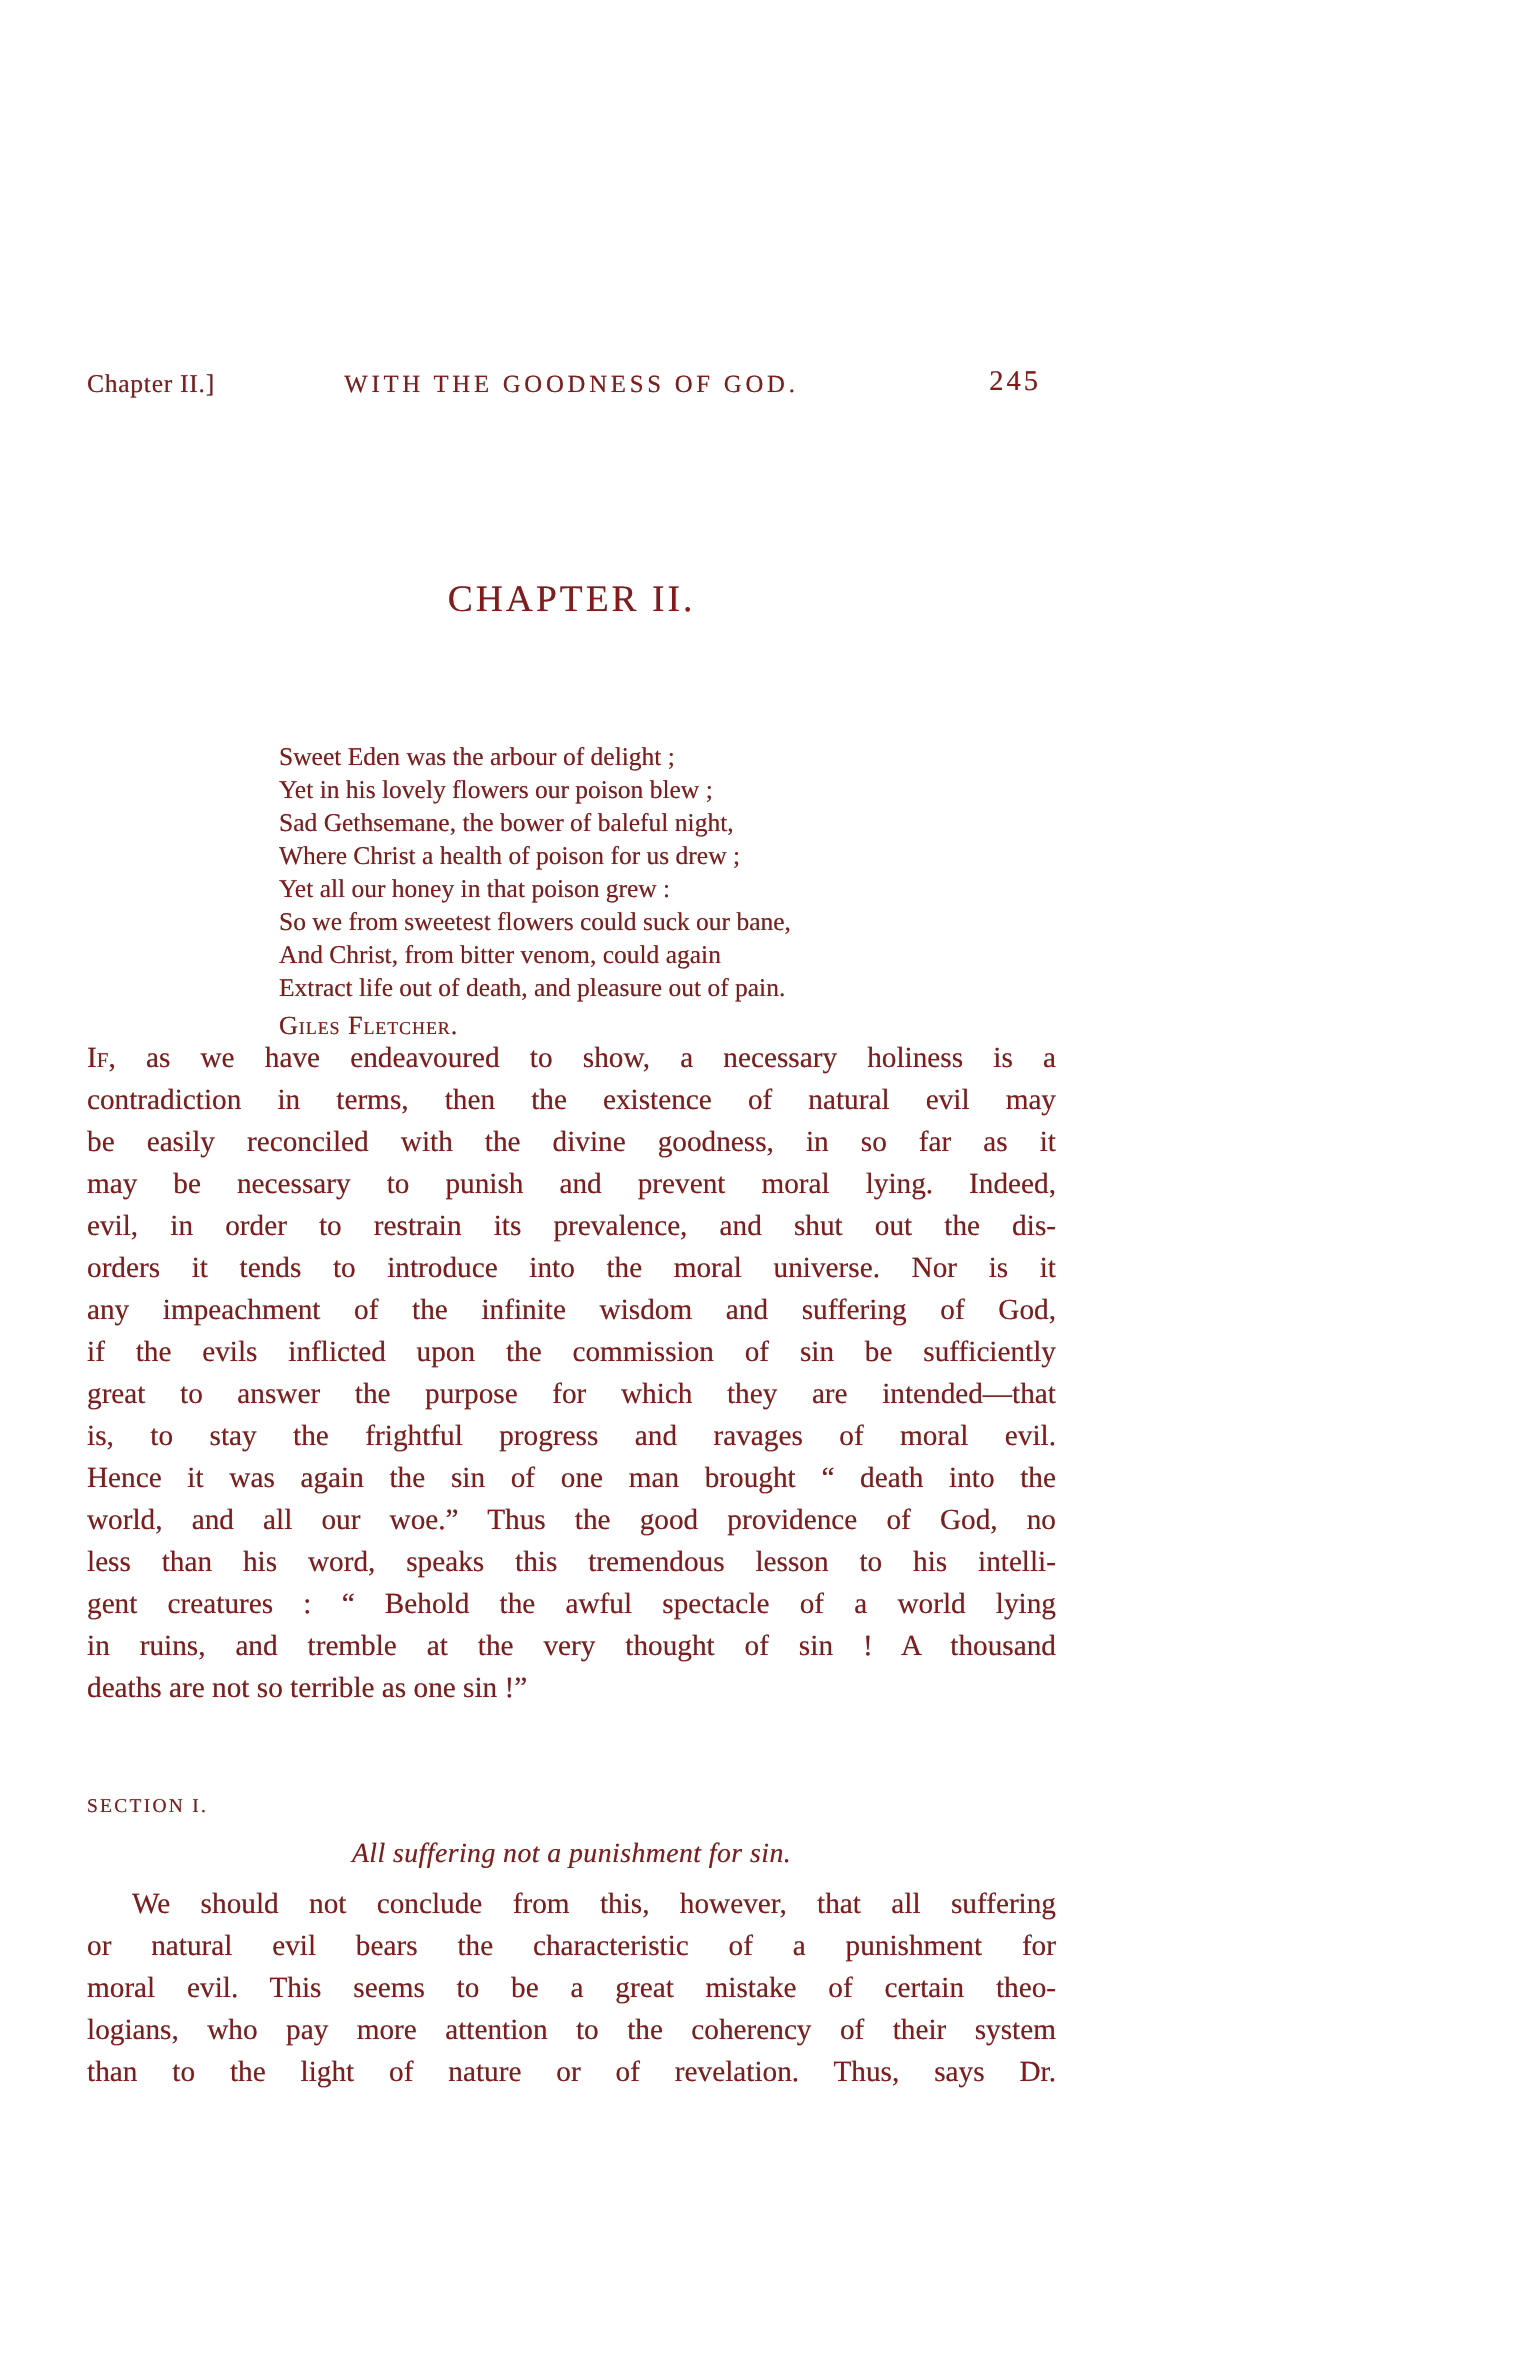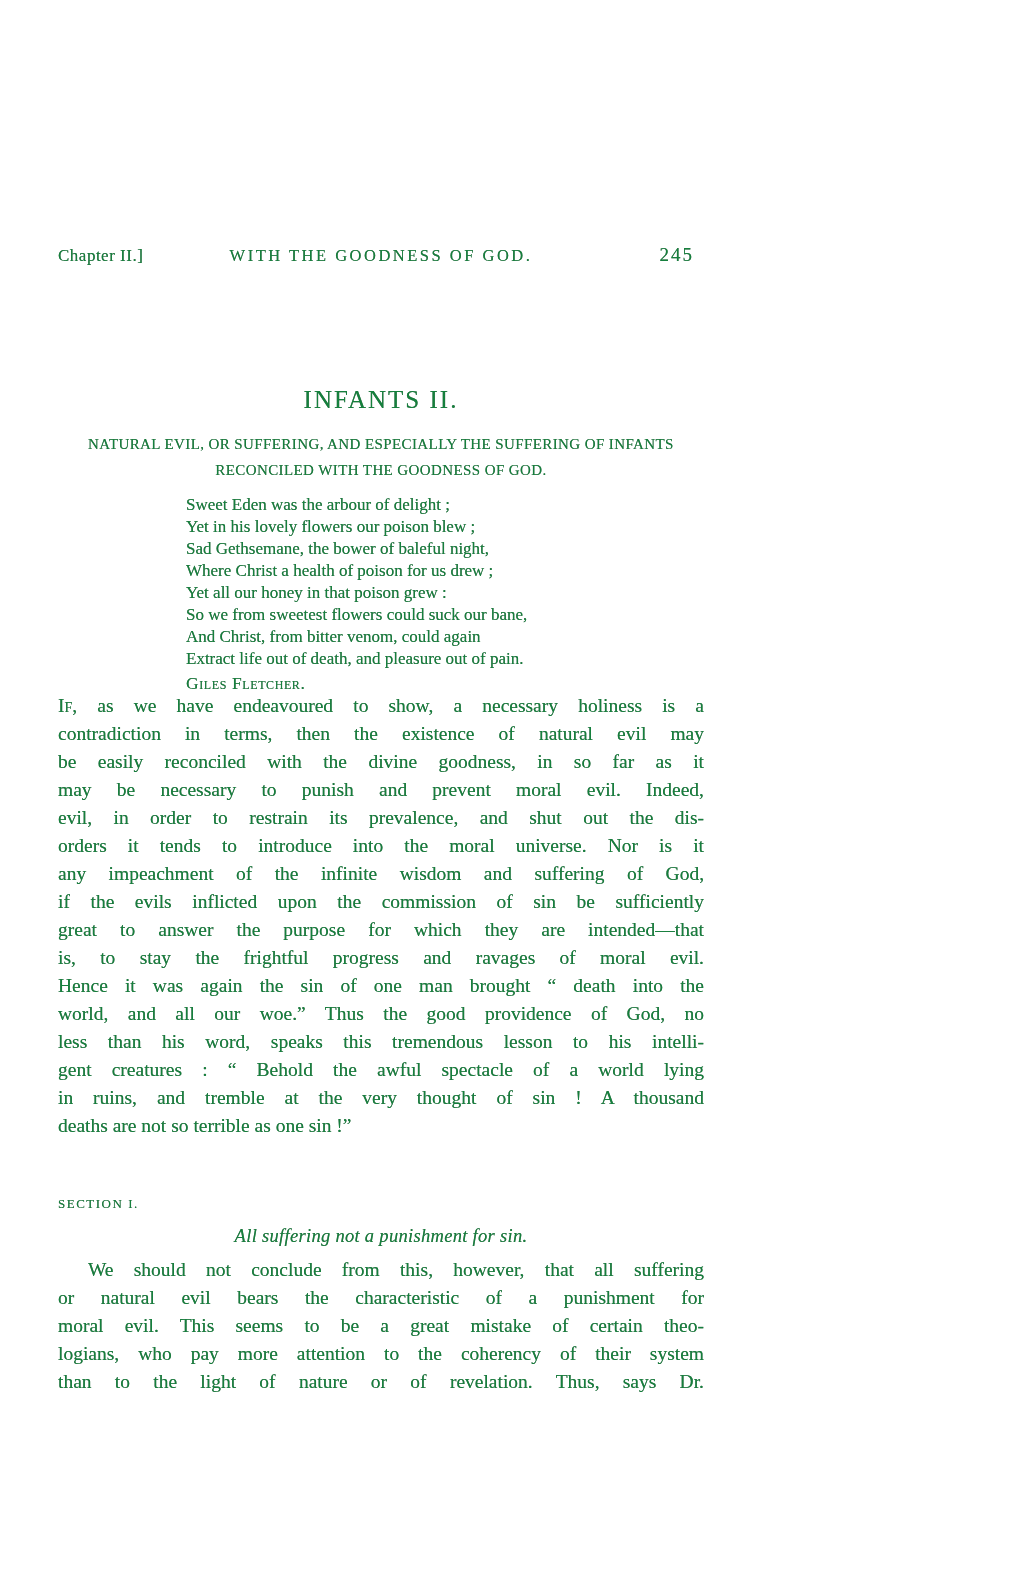--- a/index.html
+++ b/index.html
@@ -1,21 +1,21 @@
 <!DOCTYPE html>
 <html><head>
 <meta charset="utf-8">
 <style>
   html, body { margin: 0; padding: 0; background: #ffffff; }
   .page {
     position: relative;
     width: 1011px;
     height: 1580px;
     background: #ffffff;
-    color: #15803d;
+    color: #7f1d1d;
     font-family: "Liberation Serif", "DejaVu Serif", serif;
     text-shadow: 0 0 0.5px rgba(20,16,12,0.55); 
     overflow: hidden;
   }
 
   
   .running-head {
     position: absolute;
     left: 58px; top: 244px;
     width: 646px; height: 26px;
@@ -100,44 +100,40 @@
 <body>
 
 <div class="page">
 
   <div class="running-head">
     <span class="rh-left">Chapter II.]</span>
     <div class="rh-center">WITH THE GOODNESS OF GOD.</div>
     <span class="rh-right">245</span>
   </div>
 
-  <div class="chapter-title">INFANTS II.</div>
+  <div class="chapter-title">CHAPTER II.</div>
 
-  <div class="chapter-subtitle">
-    <div class="subline">NATURAL EVIL, OR SUFFERING, AND ESPECIALLY THE SUFFERING OF INFANTS</div>
-    <div class="subline">RECONCILED WITH THE GOODNESS OF GOD.</div>
-  </div>
 
   <div class="epigraph">
     <div class="epigraph-line">Sweet Eden was the arbour of delight ;</div>
     <div class="epigraph-line">Yet in his lovely flowers our poison blew ;</div>
     <div class="epigraph-line">Sad Gethsemane, the bower of baleful night,</div>
     <div class="epigraph-line">Where Christ a health of poison for us drew ;</div>
     <div class="epigraph-line">Yet all our honey in that poison grew :</div>
     <div class="epigraph-line">So we from sweetest flowers could suck our bane,</div>
     <div class="epigraph-line">And Christ, from bitter venom, could again</div>
     <div class="epigraph-line">Extract life out of death, and pleasure out of pain.</div>
     <div class="epigraph-attribution">Giles Fletcher.</div>
   </div>
 
   <div class="paragraph" id="paragraph-1">
     <div class="pline"><span class="sc">If</span><span>, as we have endeavoured to show, a necessary holiness is a</span></div>
     <div class="pline">contradiction in terms, then the existence of natural evil may</div>
     <div class="pline">be easily reconciled with the divine goodness, in so far as it</div>
-    <div class="pline">may be necessary to punish and prevent moral evil.  Indeed,</div>
+    <div class="pline">may be necessary to punish and prevent moral lying.  Indeed,</div>
     <div class="pline">evil, in order to restrain its prevalence, and shut out the dis-</div>
     <div class="pline">orders it tends to introduce into the moral universe.  Nor is it</div>
     <div class="pline">any impeachment of the infinite wisdom and suffering of God,</div>
     <div class="pline">if the evils inflicted upon the commission of sin be sufficiently</div>
     <div class="pline">great to answer the purpose for which they are intended—that</div>
     <div class="pline">is, to stay the frightful progress and ravages of moral evil.</div>
     <div class="pline">Hence it was again the sin of one man brought “ death into the</div>
     <div class="pline">world, and all our woe.”  Thus the good providence of God, no</div>
     <div class="pline">less than his word, speaks this tremendous lesson to his intelli-</div>
     <div class="pline">gent creatures : “ Behold the awful spectacle of a world lying</div>

